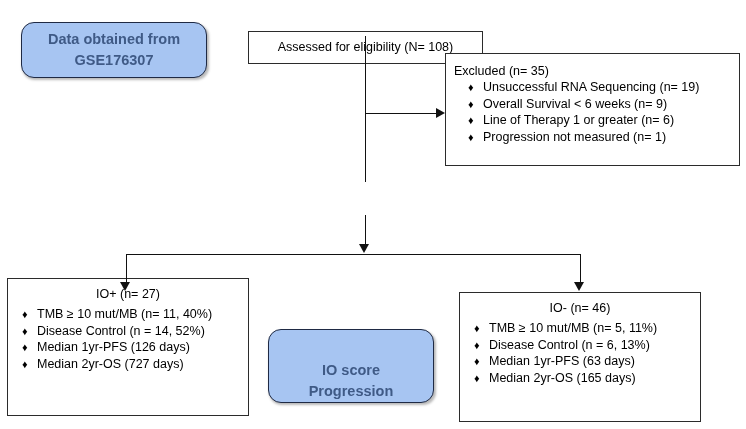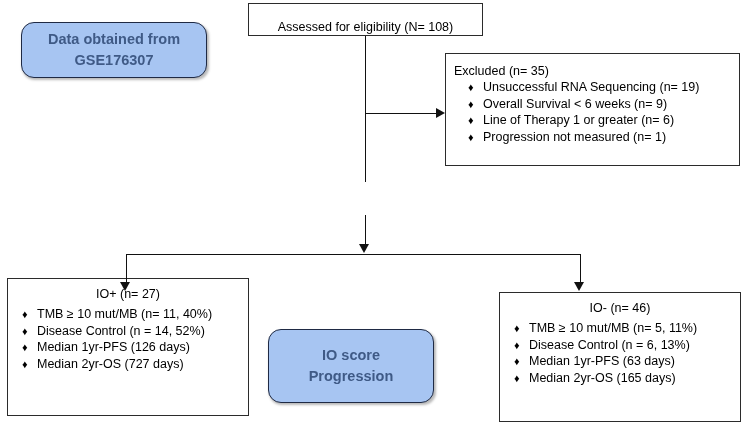--- a/index.html
+++ b/index.html
@@ -27,22 +27,23 @@
   }
   .box-title {
     text-align: center;
     font-size: 12.5px;
     line-height: 15px;
     color: #000;
     white-space: nowrap;
   }
   .box-center {
     display: flex;
-    align-items: flex-end;
+    align-items: center;
     justify-content: center;
+    margin-top: 28px;
   }
 
   
   .bluebox {
     position: absolute;
     box-sizing: border-box;
     background: #a7c5f2;
     border: 1.6px solid #1f2a44;
     border-radius: 13px;
     display: flex;
@@ -146,21 +147,21 @@
         <span>Line of Therapy 1 or greater (n= 6)</span>
       </li>
       <li>
         <span class="dot">♦</span>
         <span>Progression not measured (n= 1)</span>
       </li>
     </ul>
   </div>
 
 
-  <div class="bluebox" style="left:268px; top:313px; width:166px; height:74px;">
+  <div class="bluebox" style="left:268px; top:313px; width:166px; height:74px;justify-content:flex-end;">
     <span>IO score</span>
     <span>Progression</span>
   </div>
 
   <div class="box" style="left:7px; top:278px; width:242px; height:138px; padding:8px 4px 0 4px;">
     <div class="box-title">IO+ (n= 27)</div>
     <ul class="bullets" style="padding-left:10px; margin-top:4px;">
       <li>
         <span class="dot">♦</span>
         <span>TMB ≥ 10 mut/MB (n= 11, 40%)</span>
@@ -173,21 +174,21 @@
         <span class="dot">♦</span>
         <span>Median 1yr-PFS (126 days)</span>
       </li>
       <li>
         <span class="dot">♦</span>
         <span>Median 2yr-OS (727 days)</span>
       </li>
     </ul>
   </div>
 
-  <div class="box" style="left:459px; top:292px; width:242px; height:130px; padding:8px 4px 0 4px;margin-left:40px;">
+  <div class="box" style="left:459px; top:292px; width:242px; height:130px; padding:8px 4px 0 4px;">
     <div class="box-title">IO- (n= 46)</div>
     <ul class="bullets" style="padding-left:10px; margin-top:4px;">
       <li>
         <span class="dot">♦</span>
         <span>TMB ≥ 10 mut/MB (n= 5, 11%)</span>
       </li>
       <li>
         <span class="dot">♦</span>
         <span>Disease Control (n = 6, 13%)</span>
       </li>

